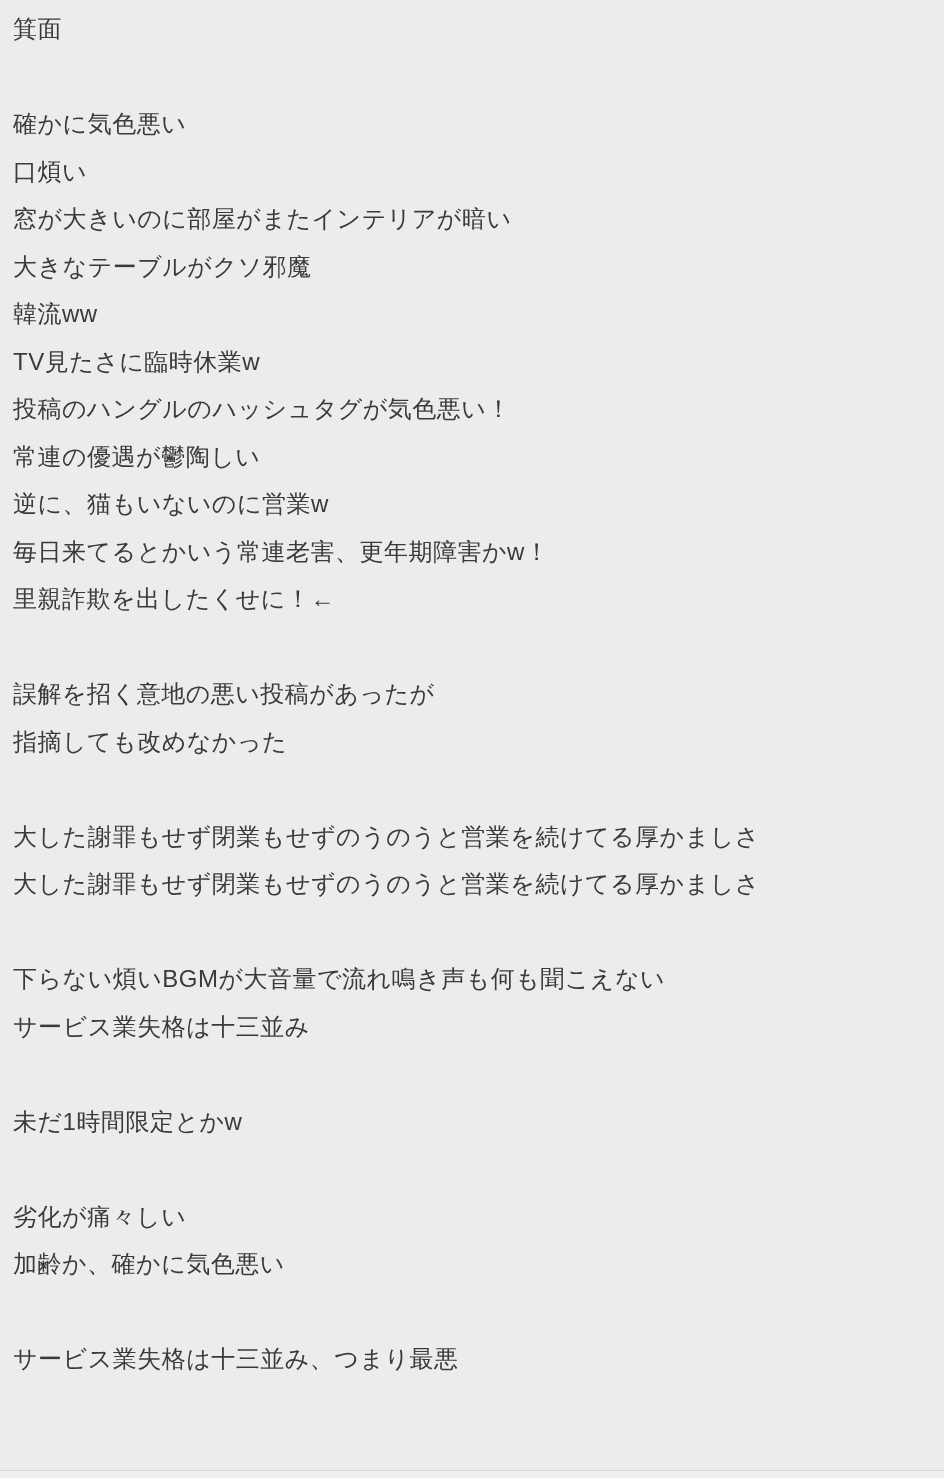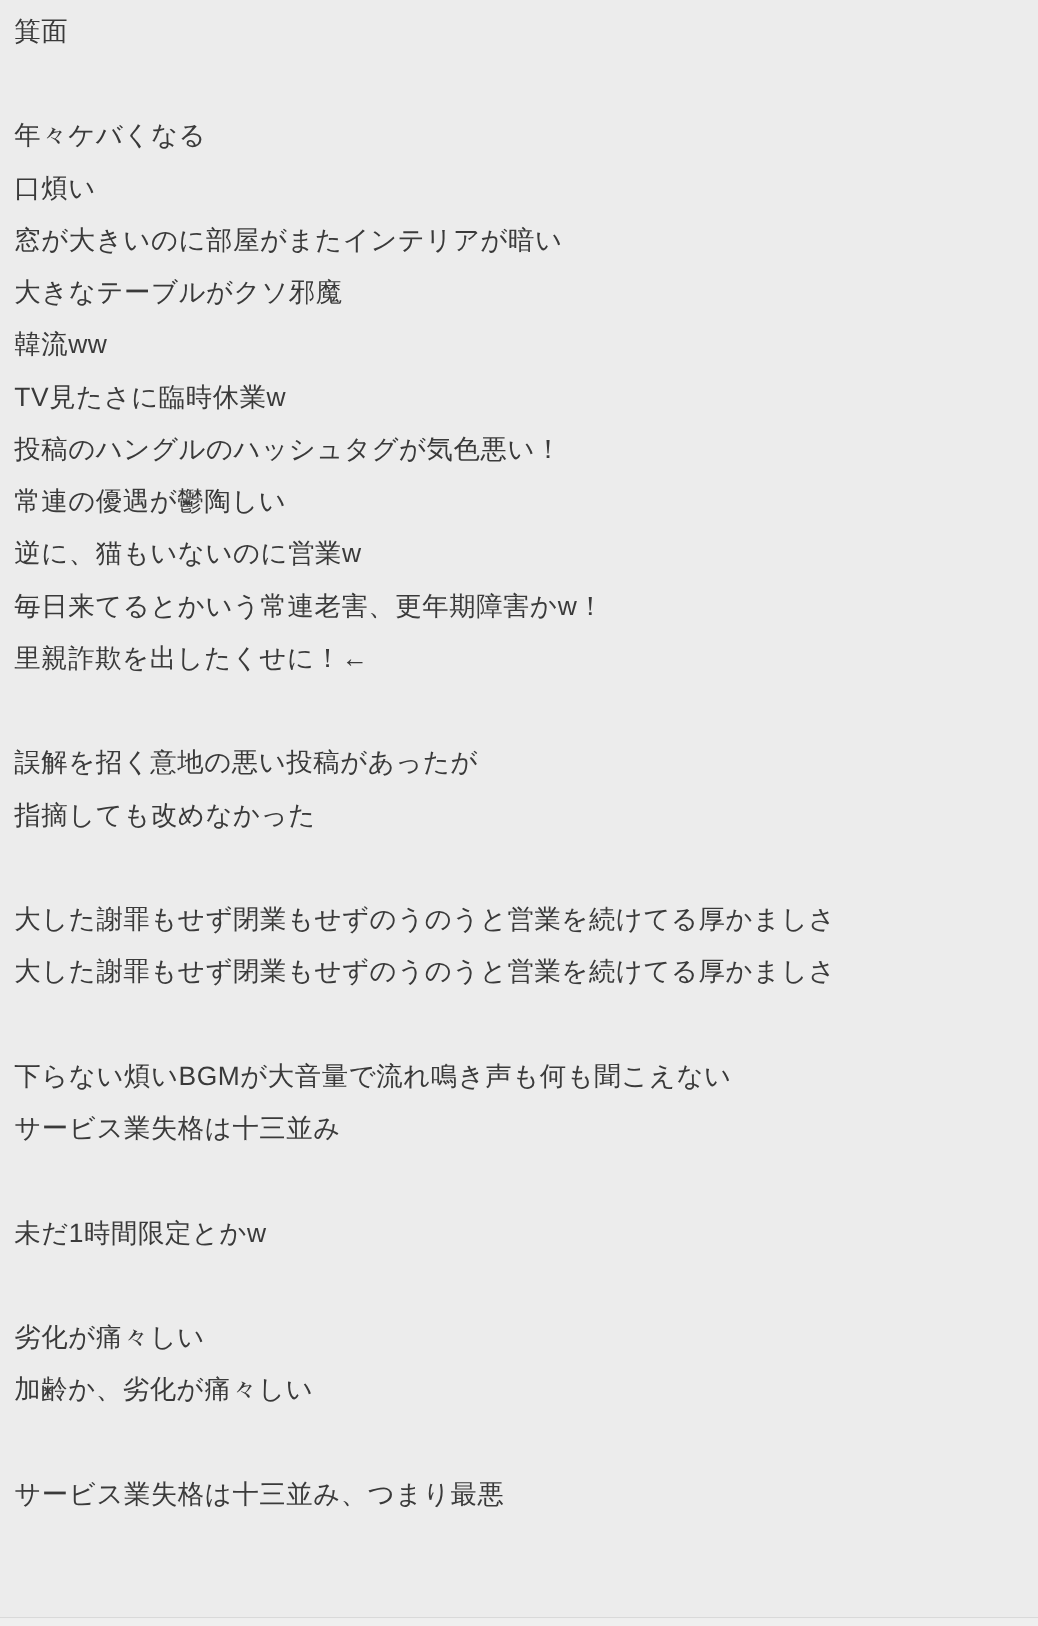--- a/index.html
+++ b/index.html
@@ -42,21 +42,21 @@
     height: 7px;
   }
 </style>
 </head>
 <body style="background: rgb(236, 236, 236); color: rgb(58, 58, 58);">
 
 <div class="page">
   <div>
       <div class="line">箕面</div>
       <div class="line">&nbsp;</div>
-      <div class="line">年々ケバくなる</div>
+      <div class="line">確かに気色悪い</div>
       <div class="line">口煩い</div>
       <div class="line">窓が大きいのに部屋がまたインテリアが暗い</div>
       <div class="line">大きなテーブルがクソ邪魔</div>
       <div class="line">韓流ww</div>
       <div class="line">TV見たさに臨時休業w</div>
       <div class="line">投稿のハングルのハッシュタグが気色悪い！</div>
       <div class="line">常連の優遇が鬱陶しい</div>
       <div class="line">逆に、猫もいないのに営業w</div>
       <div class="line">毎日来てるとかいう常連老害、更年期障害かw！</div>
       <div class="line">里親詐欺を出したくせに！←</div>
@@ -66,19 +66,19 @@
       <div class="line">&nbsp;</div>
       <div class="line">大した謝罪もせず閉業もせずのうのうと営業を続けてる厚かましさ</div>
       <div class="line">大した謝罪もせず閉業もせずのうのうと営業を続けてる厚かましさ</div>
       <div class="line">&nbsp;</div>
       <div class="line">下らない煩いBGMが大音量で流れ鳴き声も何も聞こえない</div>
       <div class="line">サービス業失格は十三並み</div>
       <div class="line">&nbsp;</div>
       <div class="line">未だ1時間限定とかw</div>
       <div class="line">&nbsp;</div>
       <div class="line">劣化が痛々しい</div>
-      <div class="line">加齢か、劣化が痛々しい</div>
+      <div class="line">加齢か、確かに気色悪い</div>
       <div class="line">&nbsp;</div>
       <div class="line">サービス業失格は十三並み、つまり最悪</div>
     </div>
   <div class="bottom-divider" style="background: rgb(217, 217, 217);"></div>
   <div class="bottom-strip" style="background: rgb(239, 239, 239);"></div>
 </div>
 
 </body></html>

